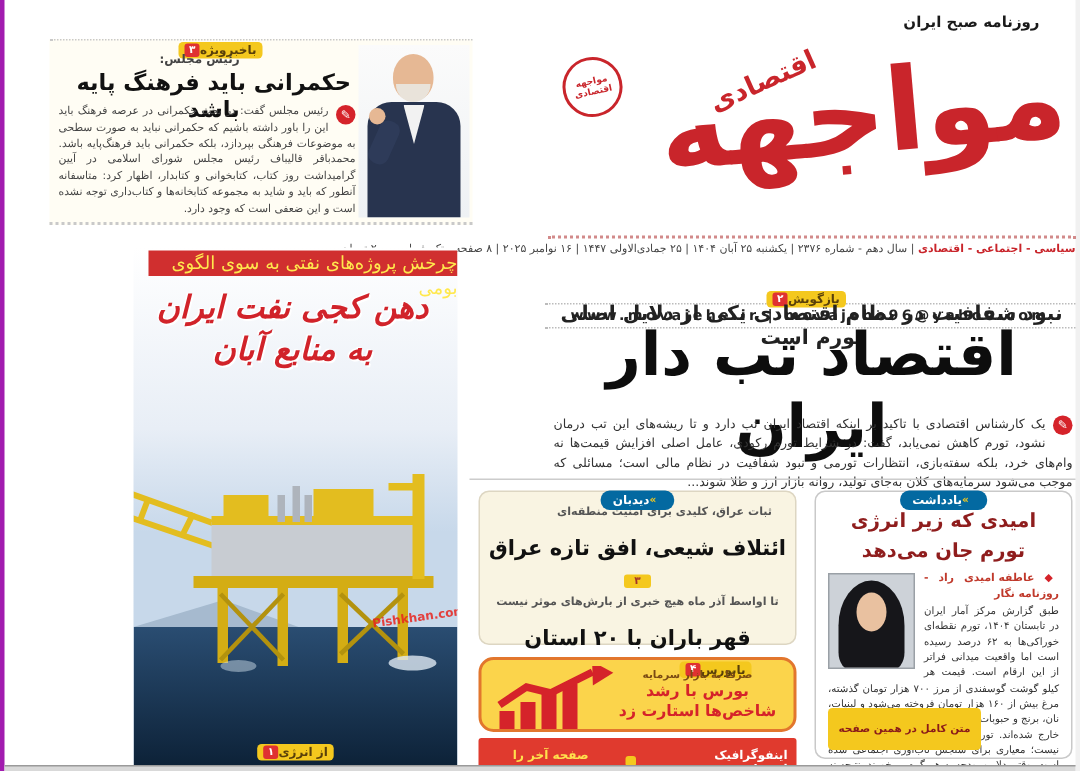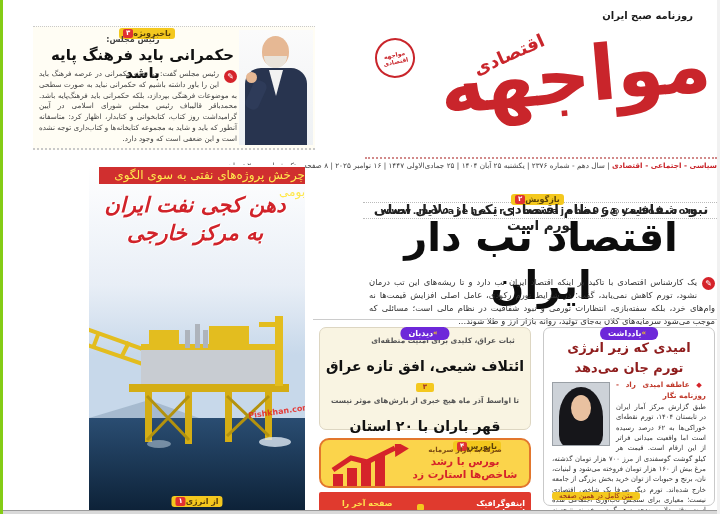--- a/index.html
+++ b/index.html
@@ -1,32 +1,32 @@
 <!DOCTYPE html>
 <html lang="fa"><head>
 <meta charset="utf-8">
 <style>
   html,body{margin:0;padding:0;background:#fff;}
   body{width:720px;height:514px;overflow:hidden;font-family:"DejaVu Sans","Liberation Sans",sans-serif;}
-  .page{position:relative;width:720px;height:514px;background:#fff;border-left:3px solid #84cc16;border-right:3px solid #f1f1f1;box-sizing:border-box;}
+  .page{position:relative;width:720px;height:514px;background:#fff;border-left:3px solid #a21caf;border-right:3px solid #f1f1f1;box-sizing:border-box;}
   .bottom-edge{position:absolute;left:0;right:0;bottom:0;height:3px;background:#d9d9d9;border-top:1px solid #9a9a9a;}
   .rtl{direction:rtl;unicode-bidi:embed;}
   
   .tagline{position:absolute;right:24px;top:10px;font-size:10px;font-weight:bold;color:#1a1a1a;}
   .nameplate{position:absolute;left:432px;top:6px;width:280px;height:140px;text-align:center;color:#c9252b;font-weight:bold;font-size:76px;line-height:140px;transform:rotate(-5deg);letter-spacing:-2px;}
   .nameplate-sub{position:absolute;left:468px;top:44px;font-size:18px;font-weight:bold;color:#c9252b;transform:rotate(-24deg);}
   .seal{position:absolute;left:372px;top:38px;width:40px;height:40px;border:2px solid #c9252b;border-radius:50%;color:#c9252b;font-size:6px;font-weight:bold;display:flex;align-items:center;justify-content:center;text-align:center;transform:rotate(-12deg);box-sizing:border-box;}
   .mast-rule{position:absolute;left:362px;top:157px;width:352px;border-top:2px dotted #d28a8a;}
   .info-line{position:absolute;left:360px;top:161px;width:354px;font-size:7.3px;text-align:center;color:#444;white-space:nowrap;}
   .info-line .red{color:#c9252b;font-weight:bold;}
   .url-line{position:absolute;left:360px;top:171px;width:354px;font-size:9.5px;font-weight:bold;letter-spacing:2.2px;text-align:center;color:#222;border-top:1px dotted #bbb;border-bottom:1px dotted #bbb;padding:2px 0;direction:ltr;margin-top:31px;}
   
   .ytag{display:inline-flex;align-items:center;background:#f4c81e;border-radius:3px;padding:0 4px 0 0;font-size:8px;font-weight:bold;color:#59400a;height:11px;line-height:11px;}
   .ytag .num{background:#e03131;color:#fff;font-size:7px;border-radius:2px;padding:0 3px;margin-left:4px;height:9px;line-height:9px;}
-  .rpill{display:inline-flex;align-items:center;background:#6d28d9;color:#fff;font-size:8px;font-weight:bold;border-radius:6px;padding:1px 8px;height:11px;line-height:11px;}
+  .rpill{display:inline-flex;align-items:center;background:#0369a1;color:#fff;font-size:8px;font-weight:bold;border-radius:6px;padding:1px 8px;height:11px;line-height:11px;}
   .rpill .tick{color:#f4c81e;font-size:7px;margin-right:4px;}
   
   .main-tag{position:absolute;left:508px;top:186px;}
   .kicker-main{position:absolute;left:362px;top:201px;width:352px;text-align:center;font-size:13.5px;font-weight:bold;color:#222;}
   .headline-main{position:absolute;left:362px;top:213px;width:352px;text-align:center;font-size:40px;font-weight:bold;color:#0d0d0d;line-height:1.2;}
   .lead{position:absolute;left:366px;top:276px;width:346px;font-size:8.4px;line-height:1.55;text-align:justify;color:#333;}
   .penicon{float:right;width:13px;height:13px;border-radius:50%;background:#d5232a;color:#fff;font-size:8px;line-height:13px;text-align:center;margin-left:5px;margin-top:1px;}
   .lead-rule{position:absolute;left:310px;top:319px;width:404px;border-top:1px solid #ccc;}
   
   .spk-box{position:absolute;left:30px;top:26px;width:282px;height:121px;background:#fffdf4;border-top:1px dotted #c9c9c9;border-bottom:2px dotted #c9c9c9;}
@@ -68,21 +68,21 @@
   
   .note{position:absolute;left:540px;top:327px;width:172px;height:179px;background:#fff;border:1px solid #c9c9c9;border-radius:7px;box-sizing:border-box;}
   .note-tag{position:absolute;left:50%;transform:translateX(-50%);top:-7px;}
   .note-headline{text-align:center;font-size:13px;font-weight:bold;color:#8f1d1d;line-height:1.5;margin-top:10px;padding:0 6px;}
   .note-body{padding:3px 8px 0 8px;font-size:6.8px;line-height:1.52;text-align:justify;color:#333;}
   .note-photo{float:left;width:56px;height:62px;background:#cdd2d8;border:1px solid #9aa0a6;margin:2px 6px 2px 0;position:relative;overflow:hidden;}
   .chador{position:absolute;left:6px;top:4px;width:44px;height:60px;background:#16161a;border-radius:50% 50% 20% 20%;}
   .face{position:absolute;left:18px;top:12px;width:20px;height:26px;background:#e9c1a0;border-radius:50%;}
   .byline{color:#c0392b;font-weight:bold;font-size:7.2px;}
   .byline .dia{color:#d5232a;}
-  .note-foot{position:absolute;left:8px;bottom:5px;background:#f4c81e;color:#8a1a1a;font-size:7px;font-weight:normal;border-radius:3px;padding:0 7px;}
+  .note-foot{position:absolute;left:8px;bottom:5px;background:#f4c81e;color:#8a1a1a;font-size:7px;font-weight:bold;border-radius:3px;padding:10px 7px;}
 </style>
 </head>
 <body>
 
 <div class="page">
 
   <div class="tagline rtl">روزنامه صبح ایران</div>
   <div class="nameplate rtl">مواجهه</div>
   <div class="nameplate-sub rtl">اقتصادی</div>
   <div class="seal rtl">مواجهه اقتصادی</div>
@@ -125,21 +125,21 @@
       <div class="spk-hand"></div>
       <div class="spk-head"></div>
       <div class="spk-beard"></div>
     </div>
   </div>
 
   <div class="oil">
     <div class="oil-banner rtl">چرخش پروژه‌های نفتی به سوی الگوی بومی</div>
     <div class="oil-headline rtl">
       <span>دهن کجی نفت ایران</span><br>
-      <span>به مرکز خارجی</span>
+      <span>به منابع آبان</span>
     </div>
     <svg width="216" height="210" viewBox="0 0 216 210">
       <defs>
         <linearGradient id="sea" x1="0" y1="0" x2="0" y2="1">
           <stop offset="0" stop-color="#2a4d72"></stop>
             <stop offset="1" stop-color="#0d2238"></stop>
         </linearGradient>
       </defs>
       <rect x="0" y="118" width="216" height="92" fill="url(#sea)"></rect>
       <polygon points="0,118 60,100 110,118" fill="#8fa7bd" opacity="0.6"></polygon>

